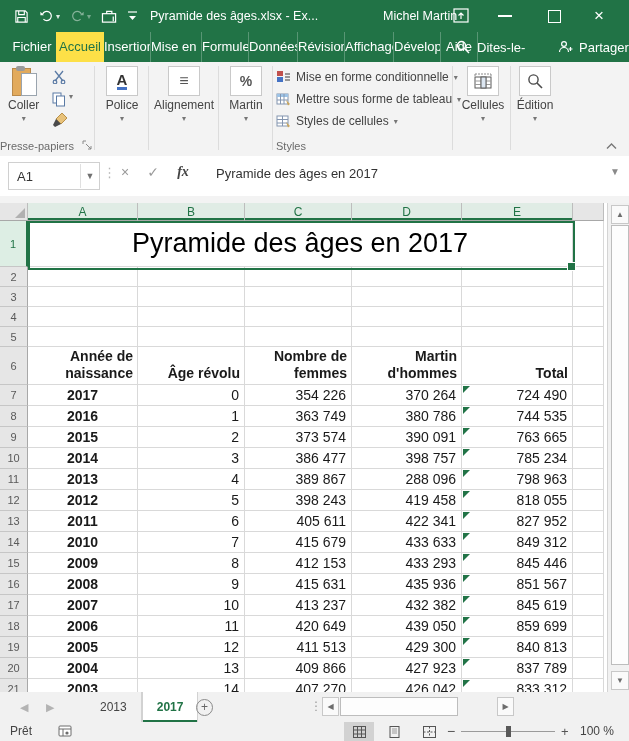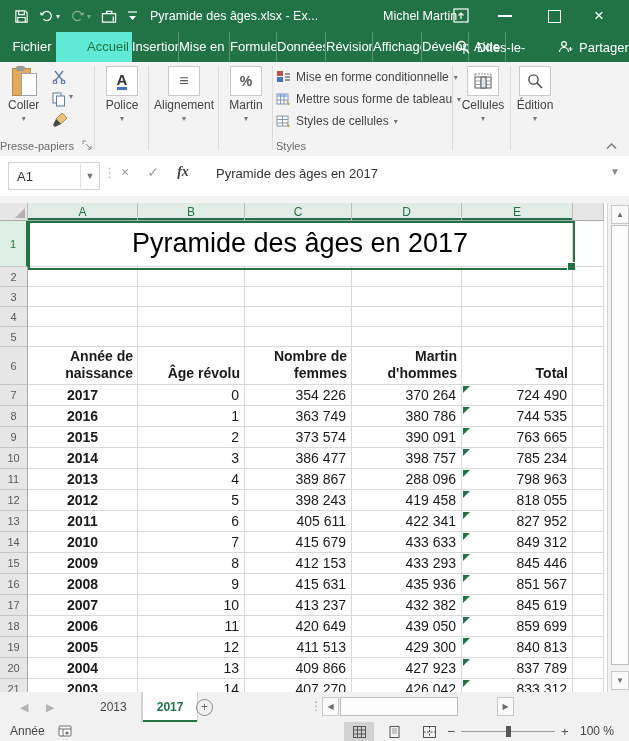--- a/index.html
+++ b/index.html
@@ -14,21 +14,21 @@
   #user-name{left:383px;top:0;height:32px;line-height:32px;font-size:12.5px;}
   #ribbon-display{left:453px;top:8px;}
   #min-btn{left:498px;top:15px;width:14px;height:2px;background:#fff;}
   #max-btn{left:548px;top:10px;width:11px;height:11px;border:1px solid #fff;}
   #close-btn{left:594px;top:4px;font-size:17px;line-height:24px;color:#fff;}
   
   #tabrow{left:0;top:32px;width:629px;height:30px;background:#217346;display:flex;align-items:stretch;}
   .rtab{height:30px;line-height:30px;font-size:13px;color:#fff;text-align:center;
     overflow:hidden;white-space:nowrap;flex:0 0 auto;border-right:1px solid rgba(255,255,255,.25);}
   .rtab.first{border-right:none;margin-left:8px;width:48px;}
-  .rtab.active{background:#5eead4;color:#217346;border-right:none;padding-left:28px;}
+  .rtab.active{background:#fde047;color:#217346;border-right:none;}
   #tell-me{left:456px;top:32px;height:30px;display:flex;align-items:center;gap:7px;color:#fff;font-size:13px;}
   #share{left:558px;top:32px;height:30px;display:flex;align-items:center;gap:6px;color:#fff;font-size:13px;}
   
   #ribbon{left:0;top:62px;width:629px;height:94px;background:#f3f3f3;border-bottom:1px solid #d4d4d4;}
   .gsep{position:absolute;top:4px;width:1px;height:84px;background:#dcdcdc;}
   .biglbl{font-size:12px;color:#444;text-align:center;}
   .grouplbl{position:absolute;top:78px;font-size:11px;color:#6a6a6a;}
   .bigbtn{position:absolute;top:4px;display:flex;flex-direction:column;align-items:center;gap:2px;}
   .iconbox{width:30px;height:28px;background:#fff;border:1px solid #c9c9c9;display:flex;align-items:center;justify-content:center;}
   .ddown{font-size:8px;color:#767676;}
@@ -553,21 +553,21 @@
   <span id="add-sheet">+</span>
   <span id="hs-dots">⋮</span>
   <div id="hscroll">
     <span class="harrow" style="left:0;">◀</span>
     <span id="hthumb"></span>
     <span class="harrow" style="left:175px;">▶</span>
   </div>
 </div>
 
 <div class="abs" id="statusbar">
-  <span id="ready-label">Année</span>
+  <span id="ready-label">Prêt</span>
   <span id="macro-icon">
     <svg width="14" height="12" viewBox="0 0 14 12">
         <rect x="1" y="1" width="12" height="10" rx="1" fill="#fff" stroke="#6d6d6d"></rect>
         <path d="M1 4 h12 M5 4 v7" stroke="#6d6d6d"></path>
         <circle cx="9" cy="8" r="1.6" fill="#6d6d6d"></circle>
       </svg>
   </span>
   <span class="viewbtn active" style="left:344px;">
     <svg width="13" height="12" viewBox="0 0 13 12">
         <rect x="0.5" y="0.5" width="12" height="11" fill="none" stroke="#555"></rect>

